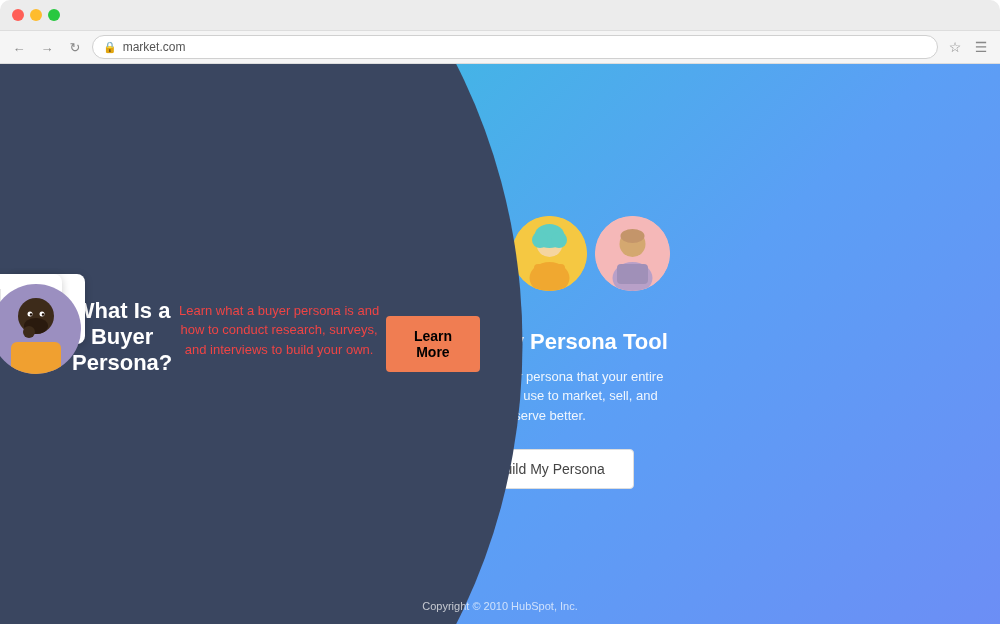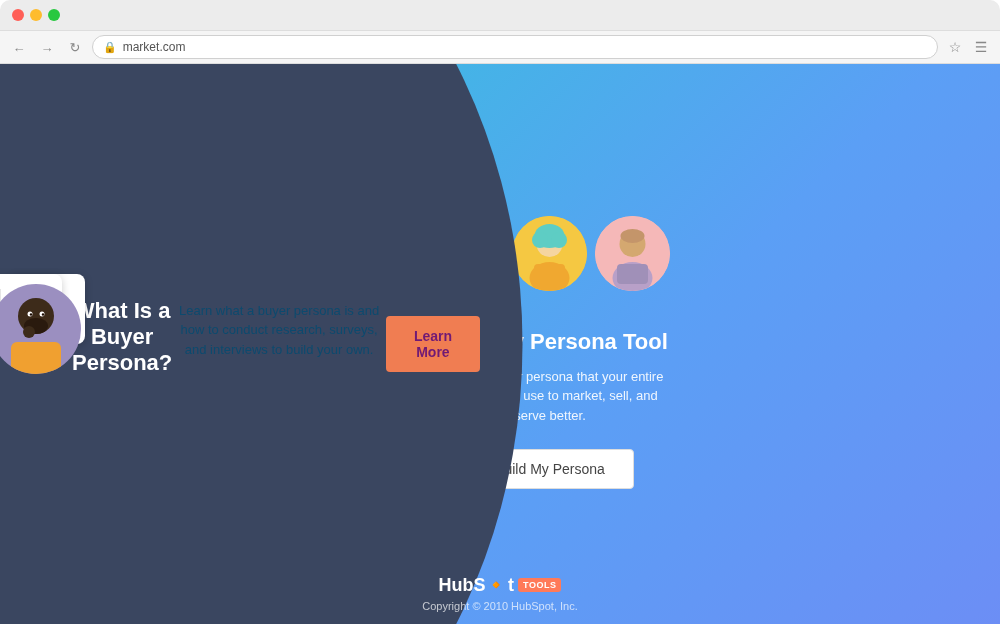--- a/index.html
+++ b/index.html
@@ -213,30 +213,30 @@
 
     
     .left-title {
       color: #ffffff;
       font-size: 22px;
       font-weight: 700;
       margin-bottom: 14px;
     }
 
     .left-subtitle {
-      color: #0c4a6e;
+      color: #ef4444;
       font-size: 13px;
       line-height: 1.5;
       max-width: 240px;
       margin-bottom: 28px;
     }
 
     .learn-more-btn {
       background: #f07d52;
-      color: #701a75;
+      color: #000000;
       border: none;
       border-radius: 4px;
       padding: 12px 28px;
       font-size: 14px;
       font-weight: 600;
       cursor: pointer;
     }
 
     
     .right-illustration {
@@ -475,22 +475,16 @@
       </div>
 
       <h2 class="left-title">What Is a Buyer Persona?</h2>
       <p class="left-subtitle">Learn what a buyer persona is and how to conduct research, surveys, and interviews to build your own.</p>
       <button class="learn-more-btn">Learn More</button>
     </div>
 
   </div>
 
   <div class="page-footer">
-    <div class="hubspot-logo">
-      <span>
-        <span class="hs-hub">Hub</span><span class="hs-spot">S<span style="color:#fff; font-style:normal;">🔸</span>t</span>
-      </span>
-      <span class="hubspot-tools-badge">TOOLS</span>
-    </div>
     <span class="copyright-text">Copyright © 2010 HubSpot, Inc.</span>
   </div>
 
 </div>
 
 </body></html>

